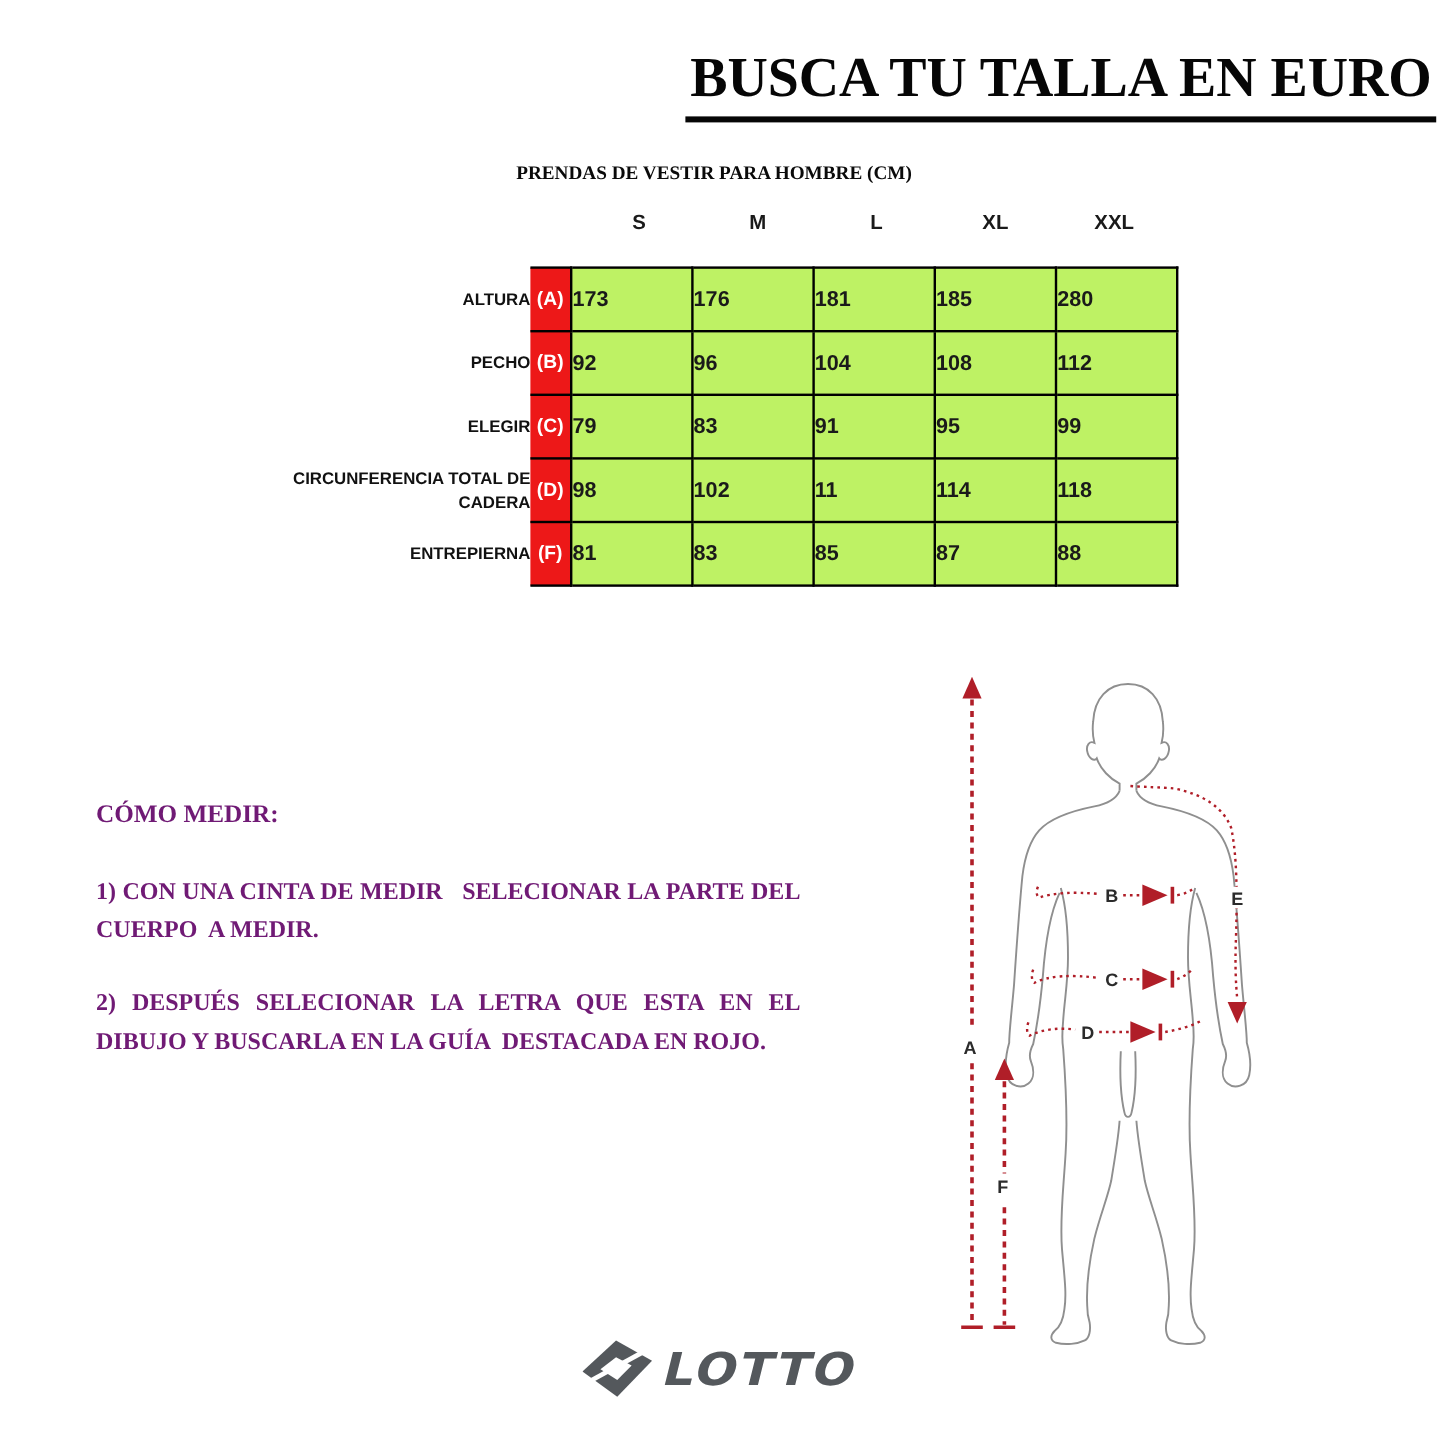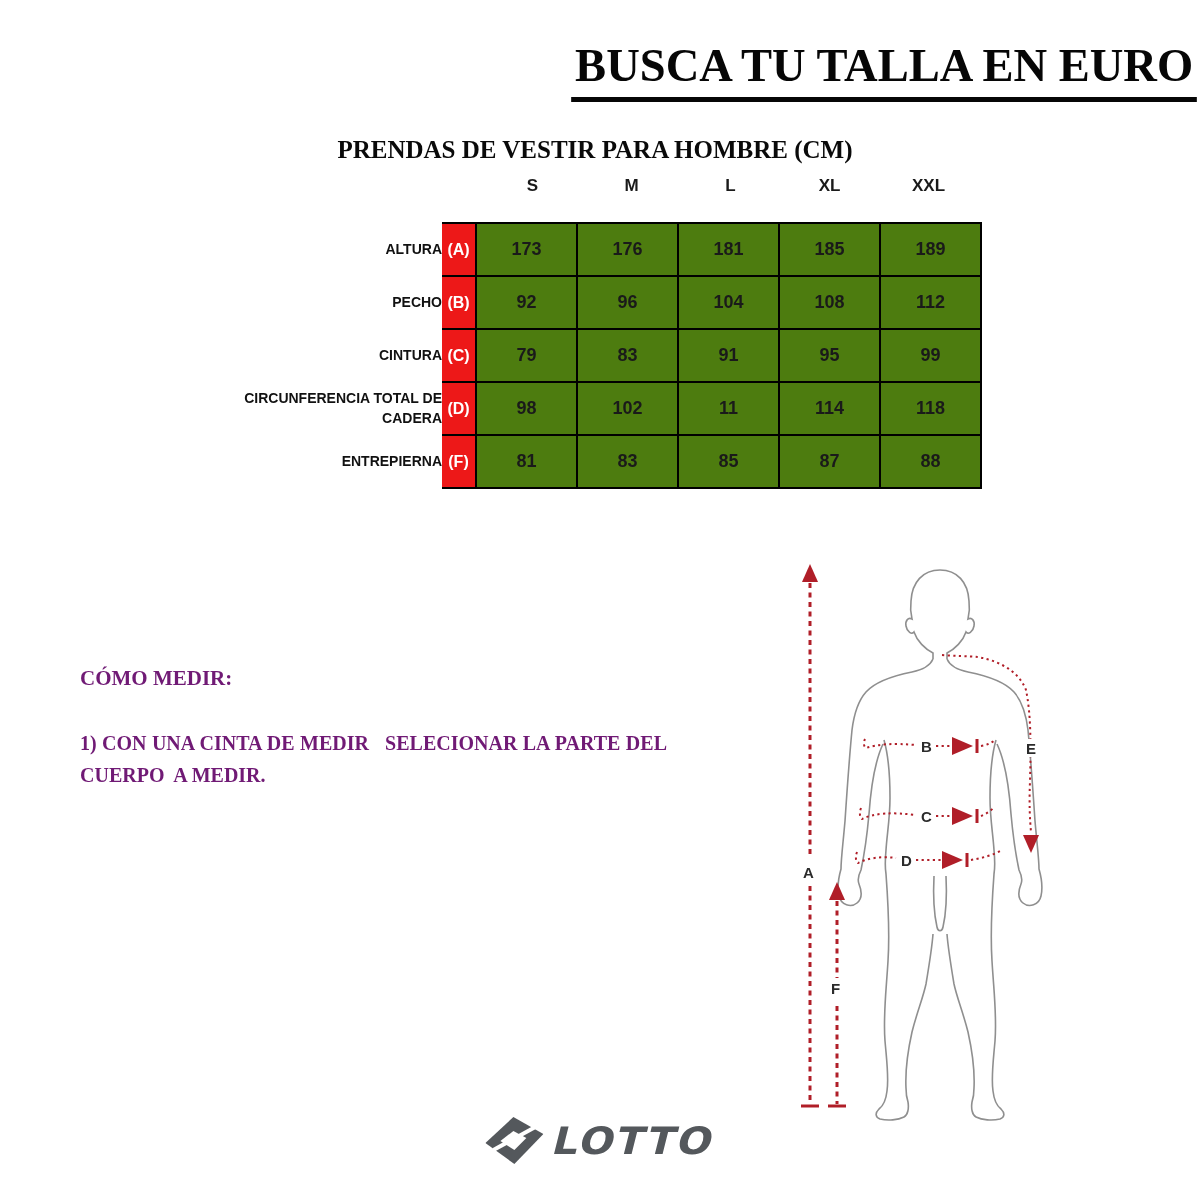--- a/index.html
+++ b/index.html
@@ -9,21 +9,21 @@
   }
   
   .title-wrap{position:absolute;top:38px;left:0;width:1200px;text-align:right;}
   .title{
     display:inline-block;font-family:"Liberation Serif",serif;font-weight:700;
     font-size:47px;letter-spacing:0px;color:#060606;padding:0 4px 5px 4px;
     border-bottom:5px solid #060606;transform:scaleX(.99);white-space:nowrap;
   }
   .subtitle-wrap{position:absolute;top:136px;left:0;width:1190px;text-align:center;}
   .subtitle{
-    font-family:"Liberation Serif",serif;font-weight:700;font-size:25px;color:#0a0a0a;
+    font-family:"Liberation Serif",serif;font-weight:700;font-size:16px;color:#0a0a0a;
   }
   
   .col-headers{
     position:absolute;top:176px;left:483px;width:495px;display:flex;
   }
   .col-headers span{
     width:99px;text-align:center;font-weight:700;font-size:17px;color:#1a1a1a;
   }
   table.size{
     position:absolute;top:222px;left:182px;border-collapse:collapse;table-layout:fixed;
@@ -31,21 +31,21 @@
   table.size td{height:51px;padding:0;}
   td.rlabel{
     width:260px;border:none;text-align:right;padding-right:7px;
     font-weight:700;font-size:14px;color:#111;line-height:1.4;
   }
   td.letter{
     width:33px;background:#ED1818;color:#ffffff;text-align:center;
     font-weight:700;font-size:16px;border:2px solid #000;border-left:none;
   }
   td.val{
-    width:99px;background:#4d7c0f;border:2px solid #000;text-align:center;
+    width:99px;background:#bef264;border:2px solid #000;
     font-weight:700;font-size:18px;color:#1a1a1a;
   }
   
   .howto{position:absolute;left:80px;top:666px;width:600px;color:#701a75;}
   .howto h2{
     font-family:"Liberation Serif",serif;font-size:21px;font-weight:700;margin:0 0 36px 0;
   }
   .howto p{
     font-family:"Liberation Serif",serif;font-size:20px;font-weight:700;
     line-height:1.62;margin:0 13px 28px 0;text-align:justify;white-space:pre-wrap;
@@ -88,33 +88,33 @@
 
 <table class="size">
   <tbody>
       <tr>
     <td class="rlabel">ALTURA</td>
     <td class="letter">(A)</td>
     <td class="val">173</td>
     <td class="val">176</td>
     <td class="val">181</td>
     <td class="val">185</td>
-    <td class="val">189</td>
+    <td class="val">280</td>
   </tr>
   <tr>
     <td class="rlabel">PECHO</td>
     <td class="letter">(B)</td>
     <td class="val">92</td>
     <td class="val">96</td>
     <td class="val">104</td>
     <td class="val">108</td>
     <td class="val">112</td>
   </tr>
   <tr>
-    <td class="rlabel">CINTURA</td>
+    <td class="rlabel">ELEGIR</td>
     <td class="letter">(C)</td>
     <td class="val">79</td>
     <td class="val">83</td>
     <td class="val">91</td>
     <td class="val">95</td>
     <td class="val">99</td>
   </tr>
   <tr>
     <td class="rlabel">CIRCUNFERENCIA TOTAL DE CADERA</td>
     <td class="letter">(D)</td>
@@ -132,20 +132,21 @@
     <td class="val">85</td>
     <td class="val">87</td>
     <td class="val">88</td>
   </tr>
 </tbody>
   </table>
 
 <div class="howto">
   <h2>CÓMO MEDIR:</h2>
   <p>1) CON UNA CINTA DE MEDIR   SELECIONAR LA PARTE DEL CUERPO  A MEDIR.</p>
+  <p>2) DESPUÉS SELECIONAR LA LETRA QUE ESTA EN EL DIBUJO Y BUSCARLA EN LA GUÍA  DESTACADA EN ROJO.</p>
 </div>
 
 <svg class="diagram" width="300" height="578" viewBox="0 0 300 578">
 
   <g>
 
     <path class="body-line" d="M160,14 C143,14 132,26 131,45 C130,53 131,59 132,63 C128,61 125,65 126,70 C127,76 132,79 134,76 C137,85 145,93 153,97 L153,103"></path>
     <path class="body-line" d="M160,14 C177,14 188,26 189,45 C190,53 189,59 188,63 C192,61 195,65 194,70 C193,76 188,79 186,76 C183,85 175,93 167,97 L167,103"></path>
 
     <path class="body-line" d="M153,103 C150,110 142,114 132,116 C112,120 95,126 86,136 C78,145 74,158 72,174 C69,205 67,235 65,265 C63,288 61,303 61,313 C59,320 57,331 59,340 C61,349 71,352 77,347 C83,342 81,333 79,328 C77,323 79,318 81,314 C84,300 87,280 89,258 C91,230 95,205 103,188"></path>

